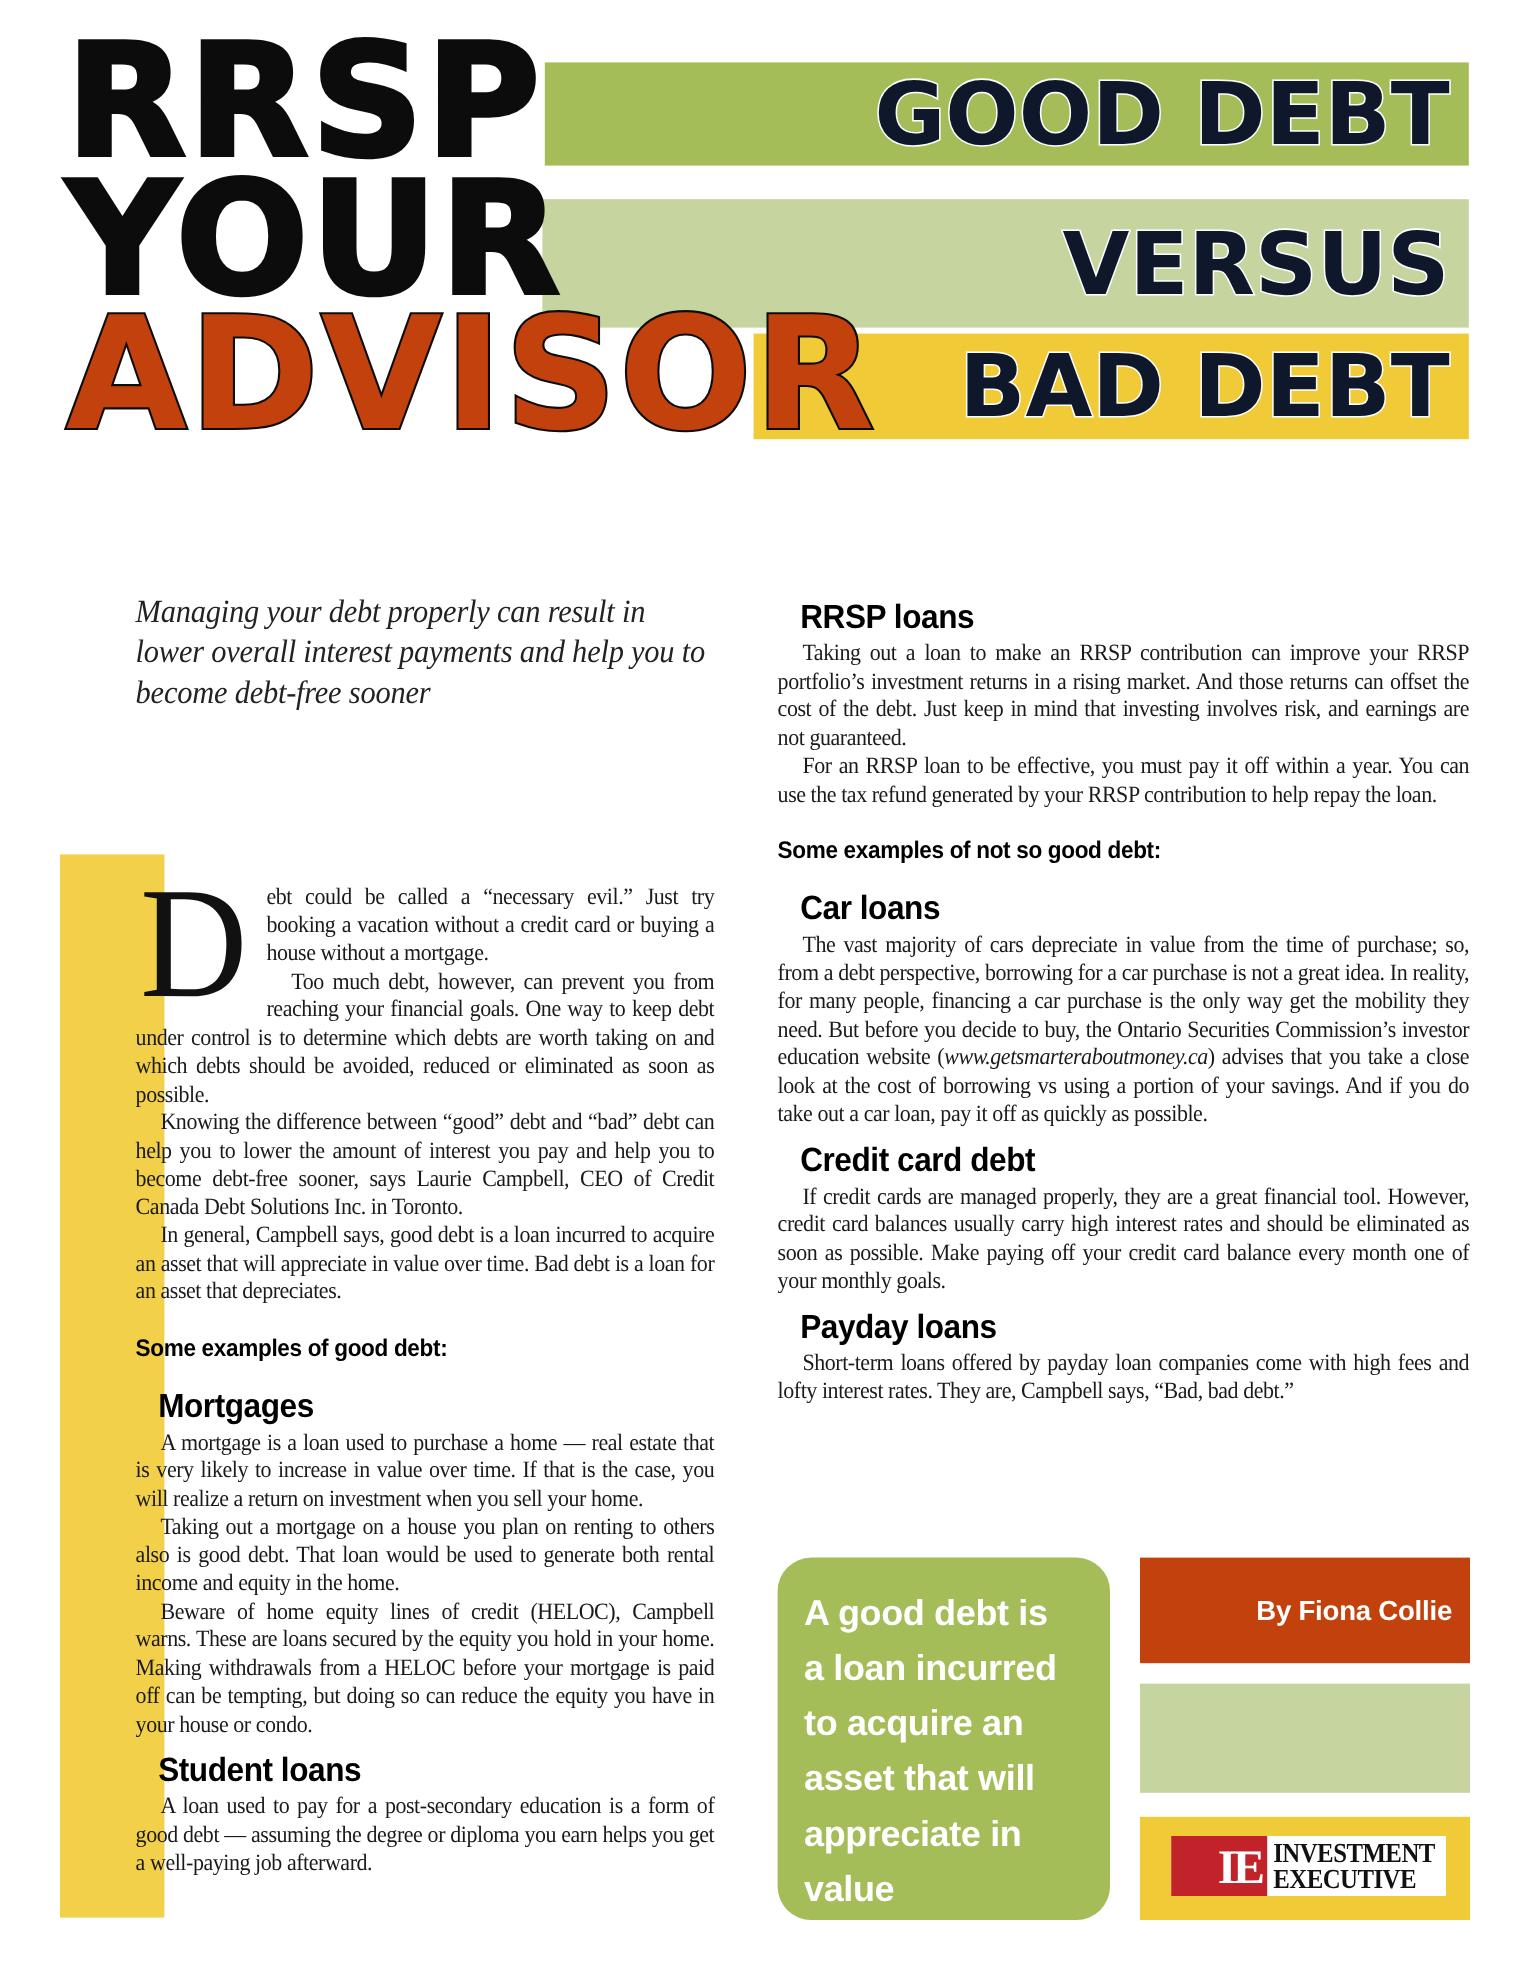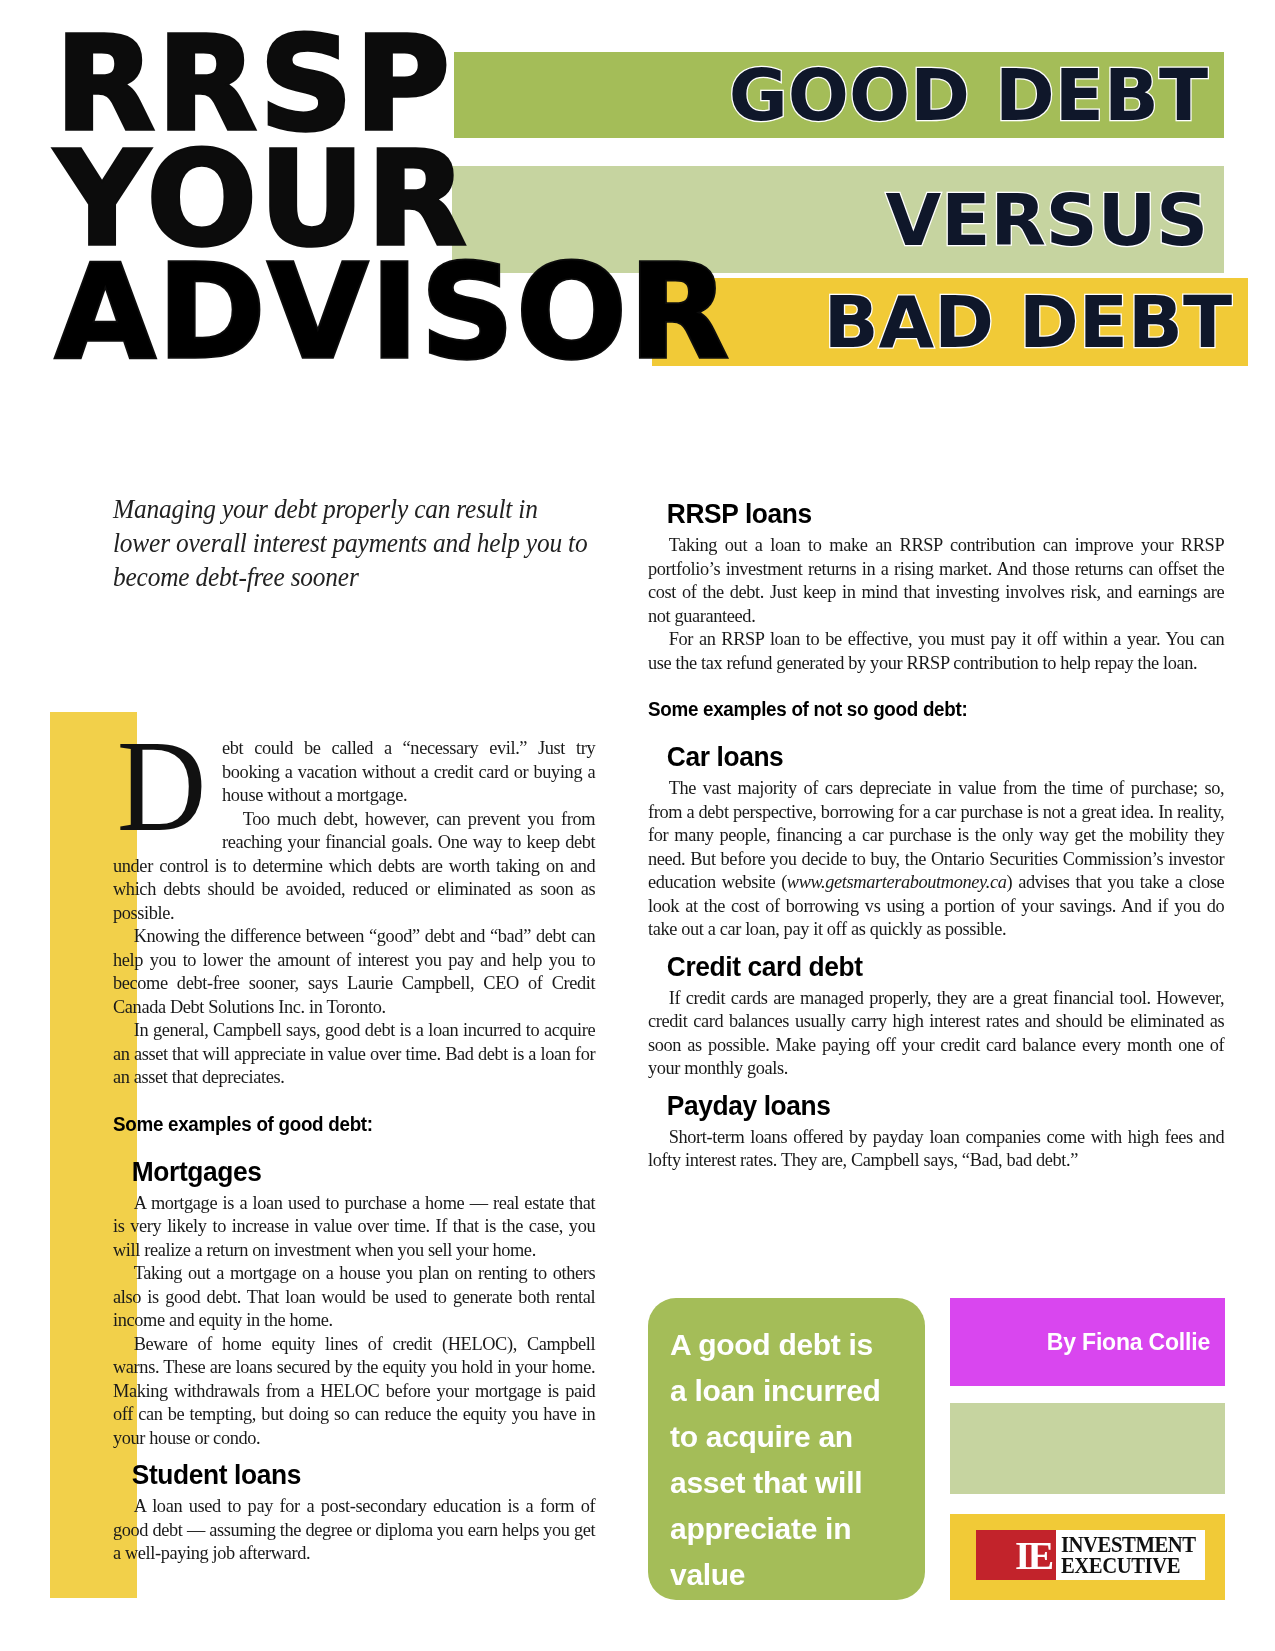--- a/index.html
+++ b/index.html
@@ -66,26 +66,26 @@
 
 <div class="page">
 
   <div>
     <div class="m-bar" style="left: 454px; top: 52px; width: 770px; height: 86px; background: rgb(164, 189, 88);">
       <span class="bar-label">GOOD DEBT</span>
     </div>
     <div class="m-bar" style="left: 452px; top: 166px; width: 772px; height: 107px; background: rgb(198, 212, 160);">
       <span class="bar-label">VERSUS</span>
     </div>
-    <div class="m-bar" style="left: 652px; top: 278px; width: 596px; height: 88px; background: rgb(241, 202, 55);">
+    <div class="m-bar" style="left: 628px; top: 278px; width: 596px; height: 88px; background: rgb(241, 202, 55);">
       <span class="bar-label">BAD DEBT</span>
     </div>
     <div class="m-title" style="top: 19px; color: rgb(12, 12, 12); -webkit-text-stroke: 3.5px rgb(12, 12, 12);">RRSP</div>
     <div class="m-title" style="top: 134px; color: rgb(12, 12, 12); -webkit-text-stroke: 3.5px rgb(12, 12, 12);">YOUR</div>
-    <div class="m-title" style="top: 247px; color: #000000; -webkit-text-stroke: 3.5px rgb(12, 12, 12);">ADVISOR</div>
+    <div class="m-title" style="top: 247px; color: #c2410c; -webkit-text-stroke: 3.5px rgb(12, 12, 12);">ADVISOR</div>
   </div>
 
   <div class="accent-bar" style="background: rgb(242, 208, 74);"></div>
 
   <div class="standfirst">Managing your debt properly can result in lower overall interest payments and help you to become debt-free sooner</div>
 
   <div class="col col-left">
       <p class="first"><span class="dropcap">D</span>ebt could be called a “necessary evil.” Just try booking a vacation without a credit card or buying a house without a mortgage.</p>
       <p>Too much debt, however, can prevent you from reaching your financial goals. One way to keep debt under control is to determine which debts are worth taking on and which debts should be avoided, reduced or eliminated as soon as possible.</p>
       <p>Knowing the difference between “good” debt and “bad” debt can help you to lower the amount of interest you pay and help you to become debt-free sooner, says Laurie Campbell, CEO of Credit Canada Debt Solutions Inc. in Toronto.</p>
@@ -108,21 +108,21 @@
       <h3>Credit card debt</h3>
       <p>If credit cards are managed properly, they are a great financial tool. However, credit card balances usually carry high interest rates and should be eliminated as soon as possible. Make paying off your credit card balance every month one of your monthly goals.</p>
       <h3>Payday loans</h3>
       <p>Short-term loans offered by payday loan companies come with high fees and lofty interest rates. They are, Campbell says, “Bad, bad debt.”</p>
     </div>
 
   <div class="pull-quote" style="background: rgb(164, 189, 88);">
     <div class="pq-text">A good debt is<br>a loan incurred<br>to acquire an<br>asset that will<br>appreciate in<br>value</div>
   </div>
 
-  <div class="byline-box" style="background: #d946ef;">
+  <div class="byline-box" style="background: #c2410c;">
     <span class="byline-text">By Fiona Collie</span>
   </div>
 
   <div class="spacer-box" style="background: rgb(198, 212, 160);"></div>
 
   <div class="logo-box" style="background: rgb(241, 202, 55);">
     <div class="logo-strip">
       <span class="logo-monogram" style="background: rgb(194, 35, 43);">IE</span>
       <span class="logo-words">
         <span>INVESTMENT</span><br>

